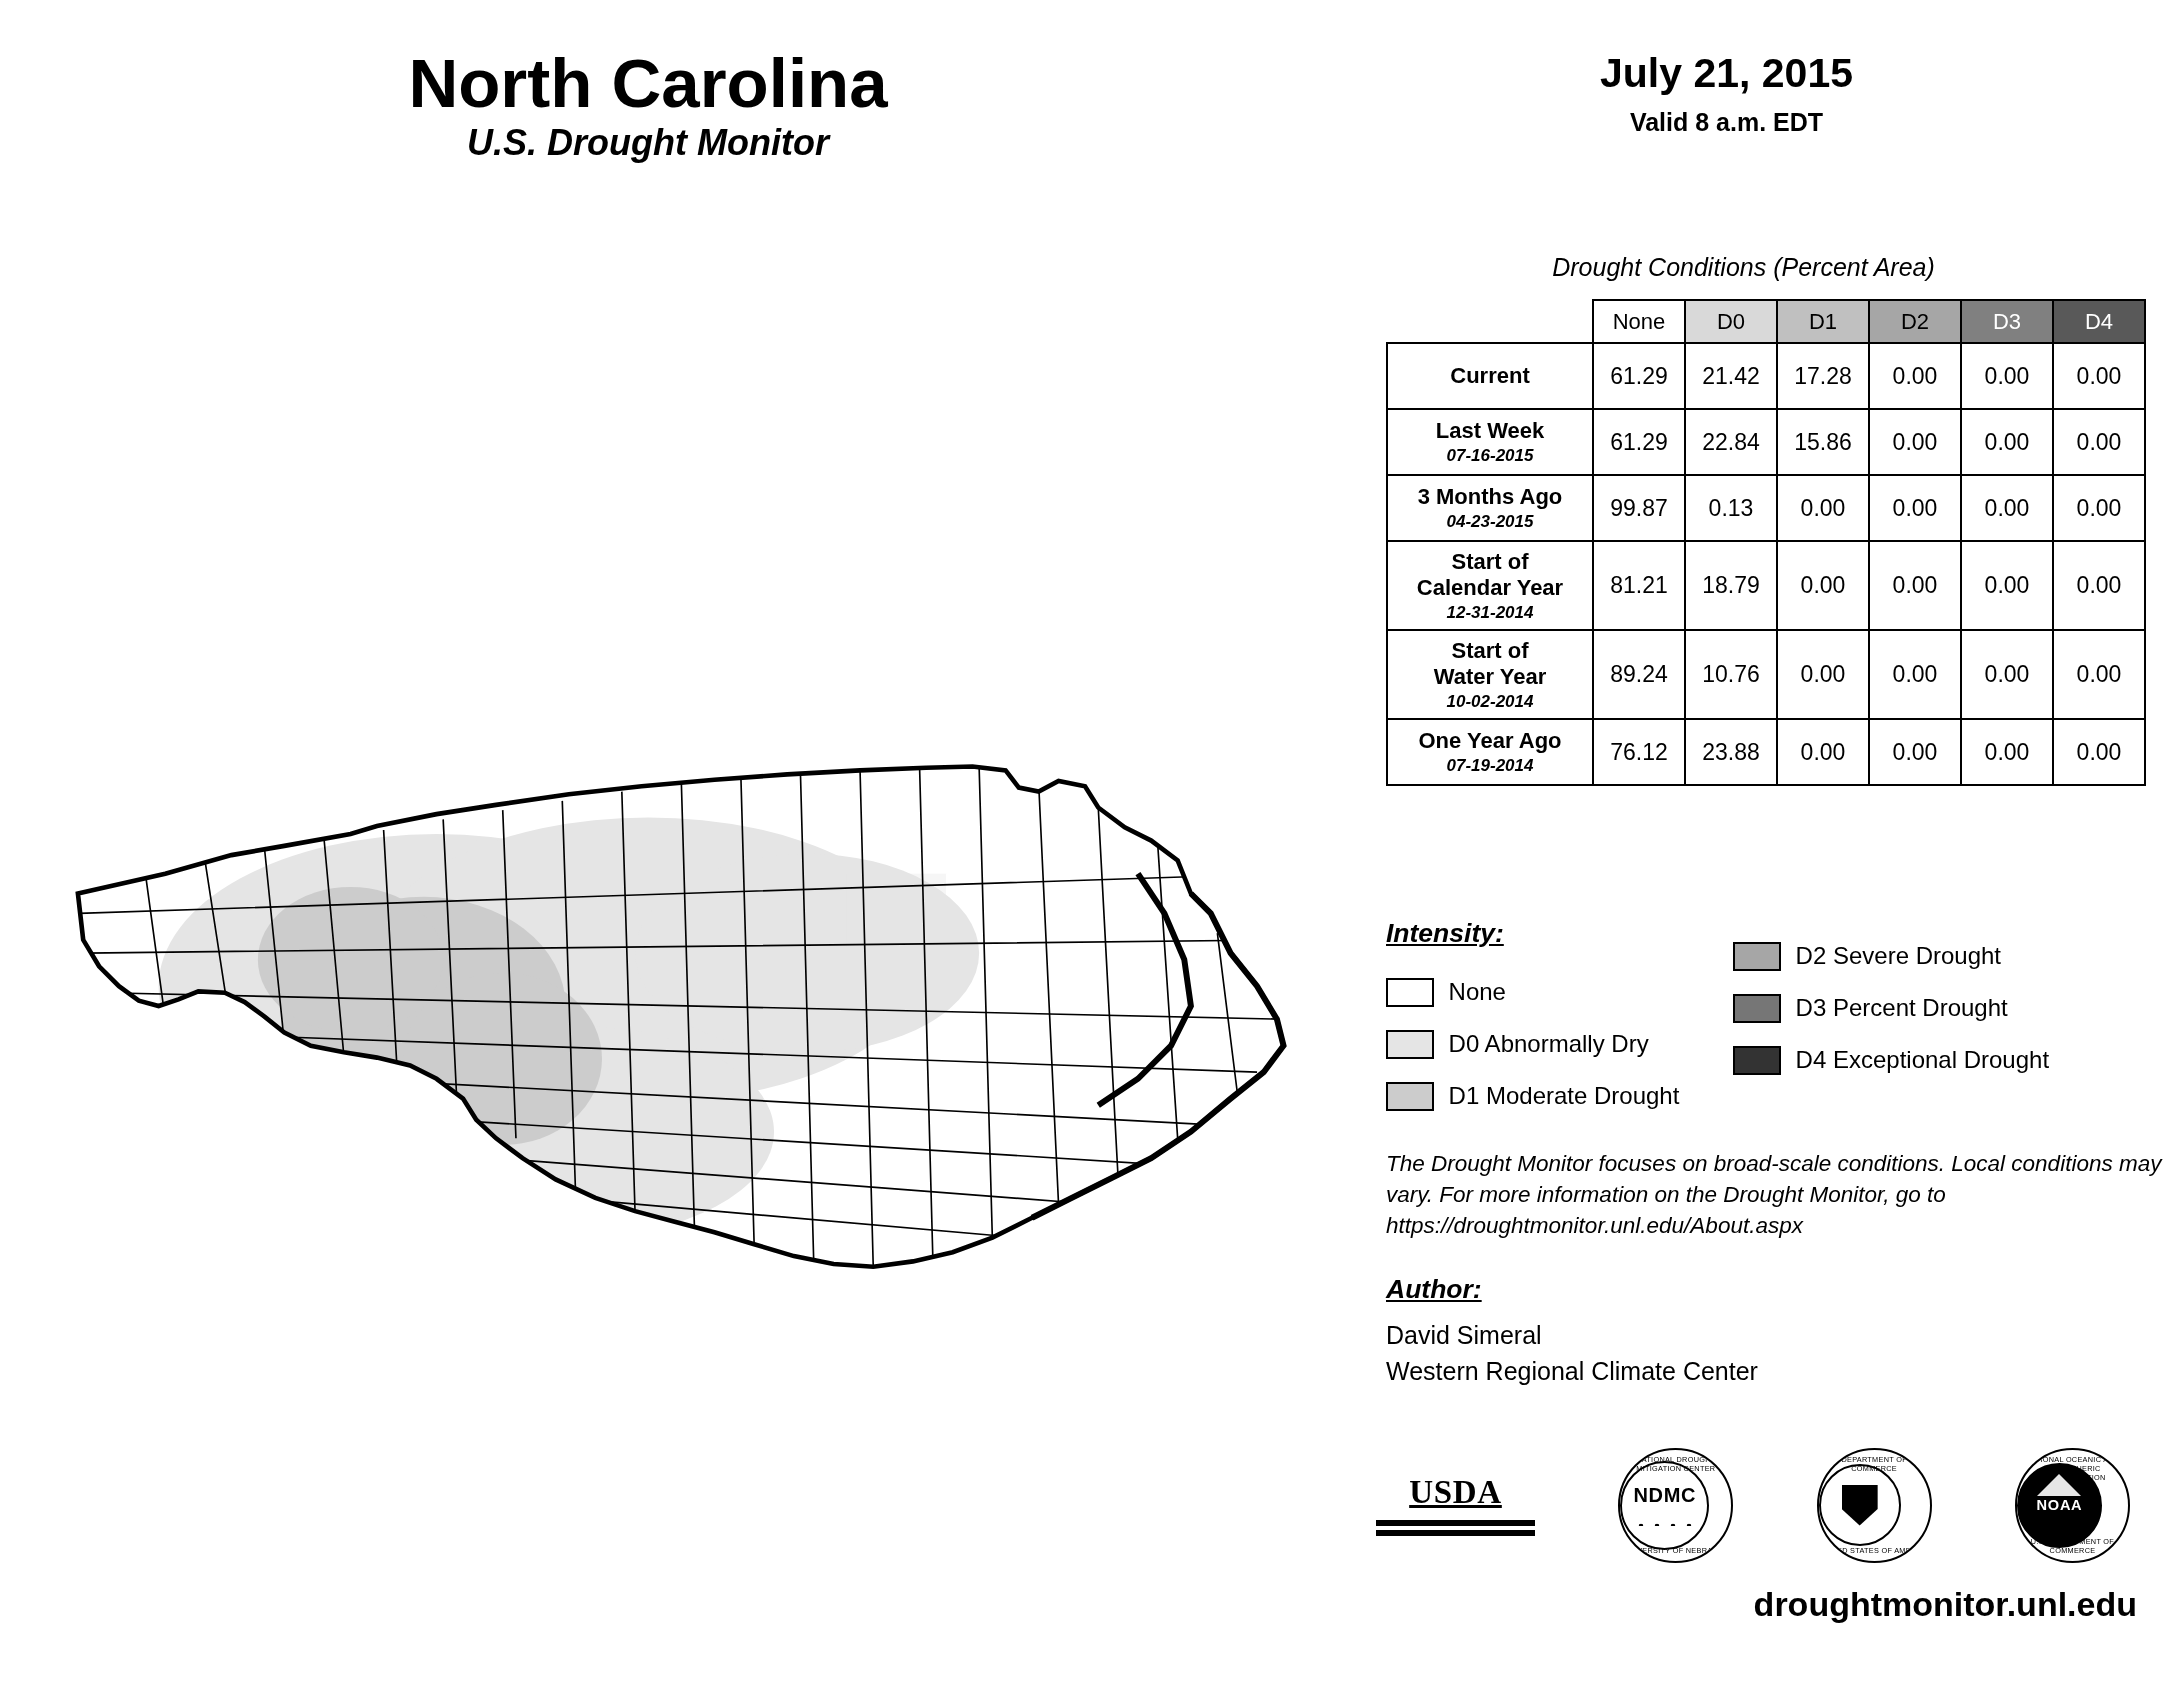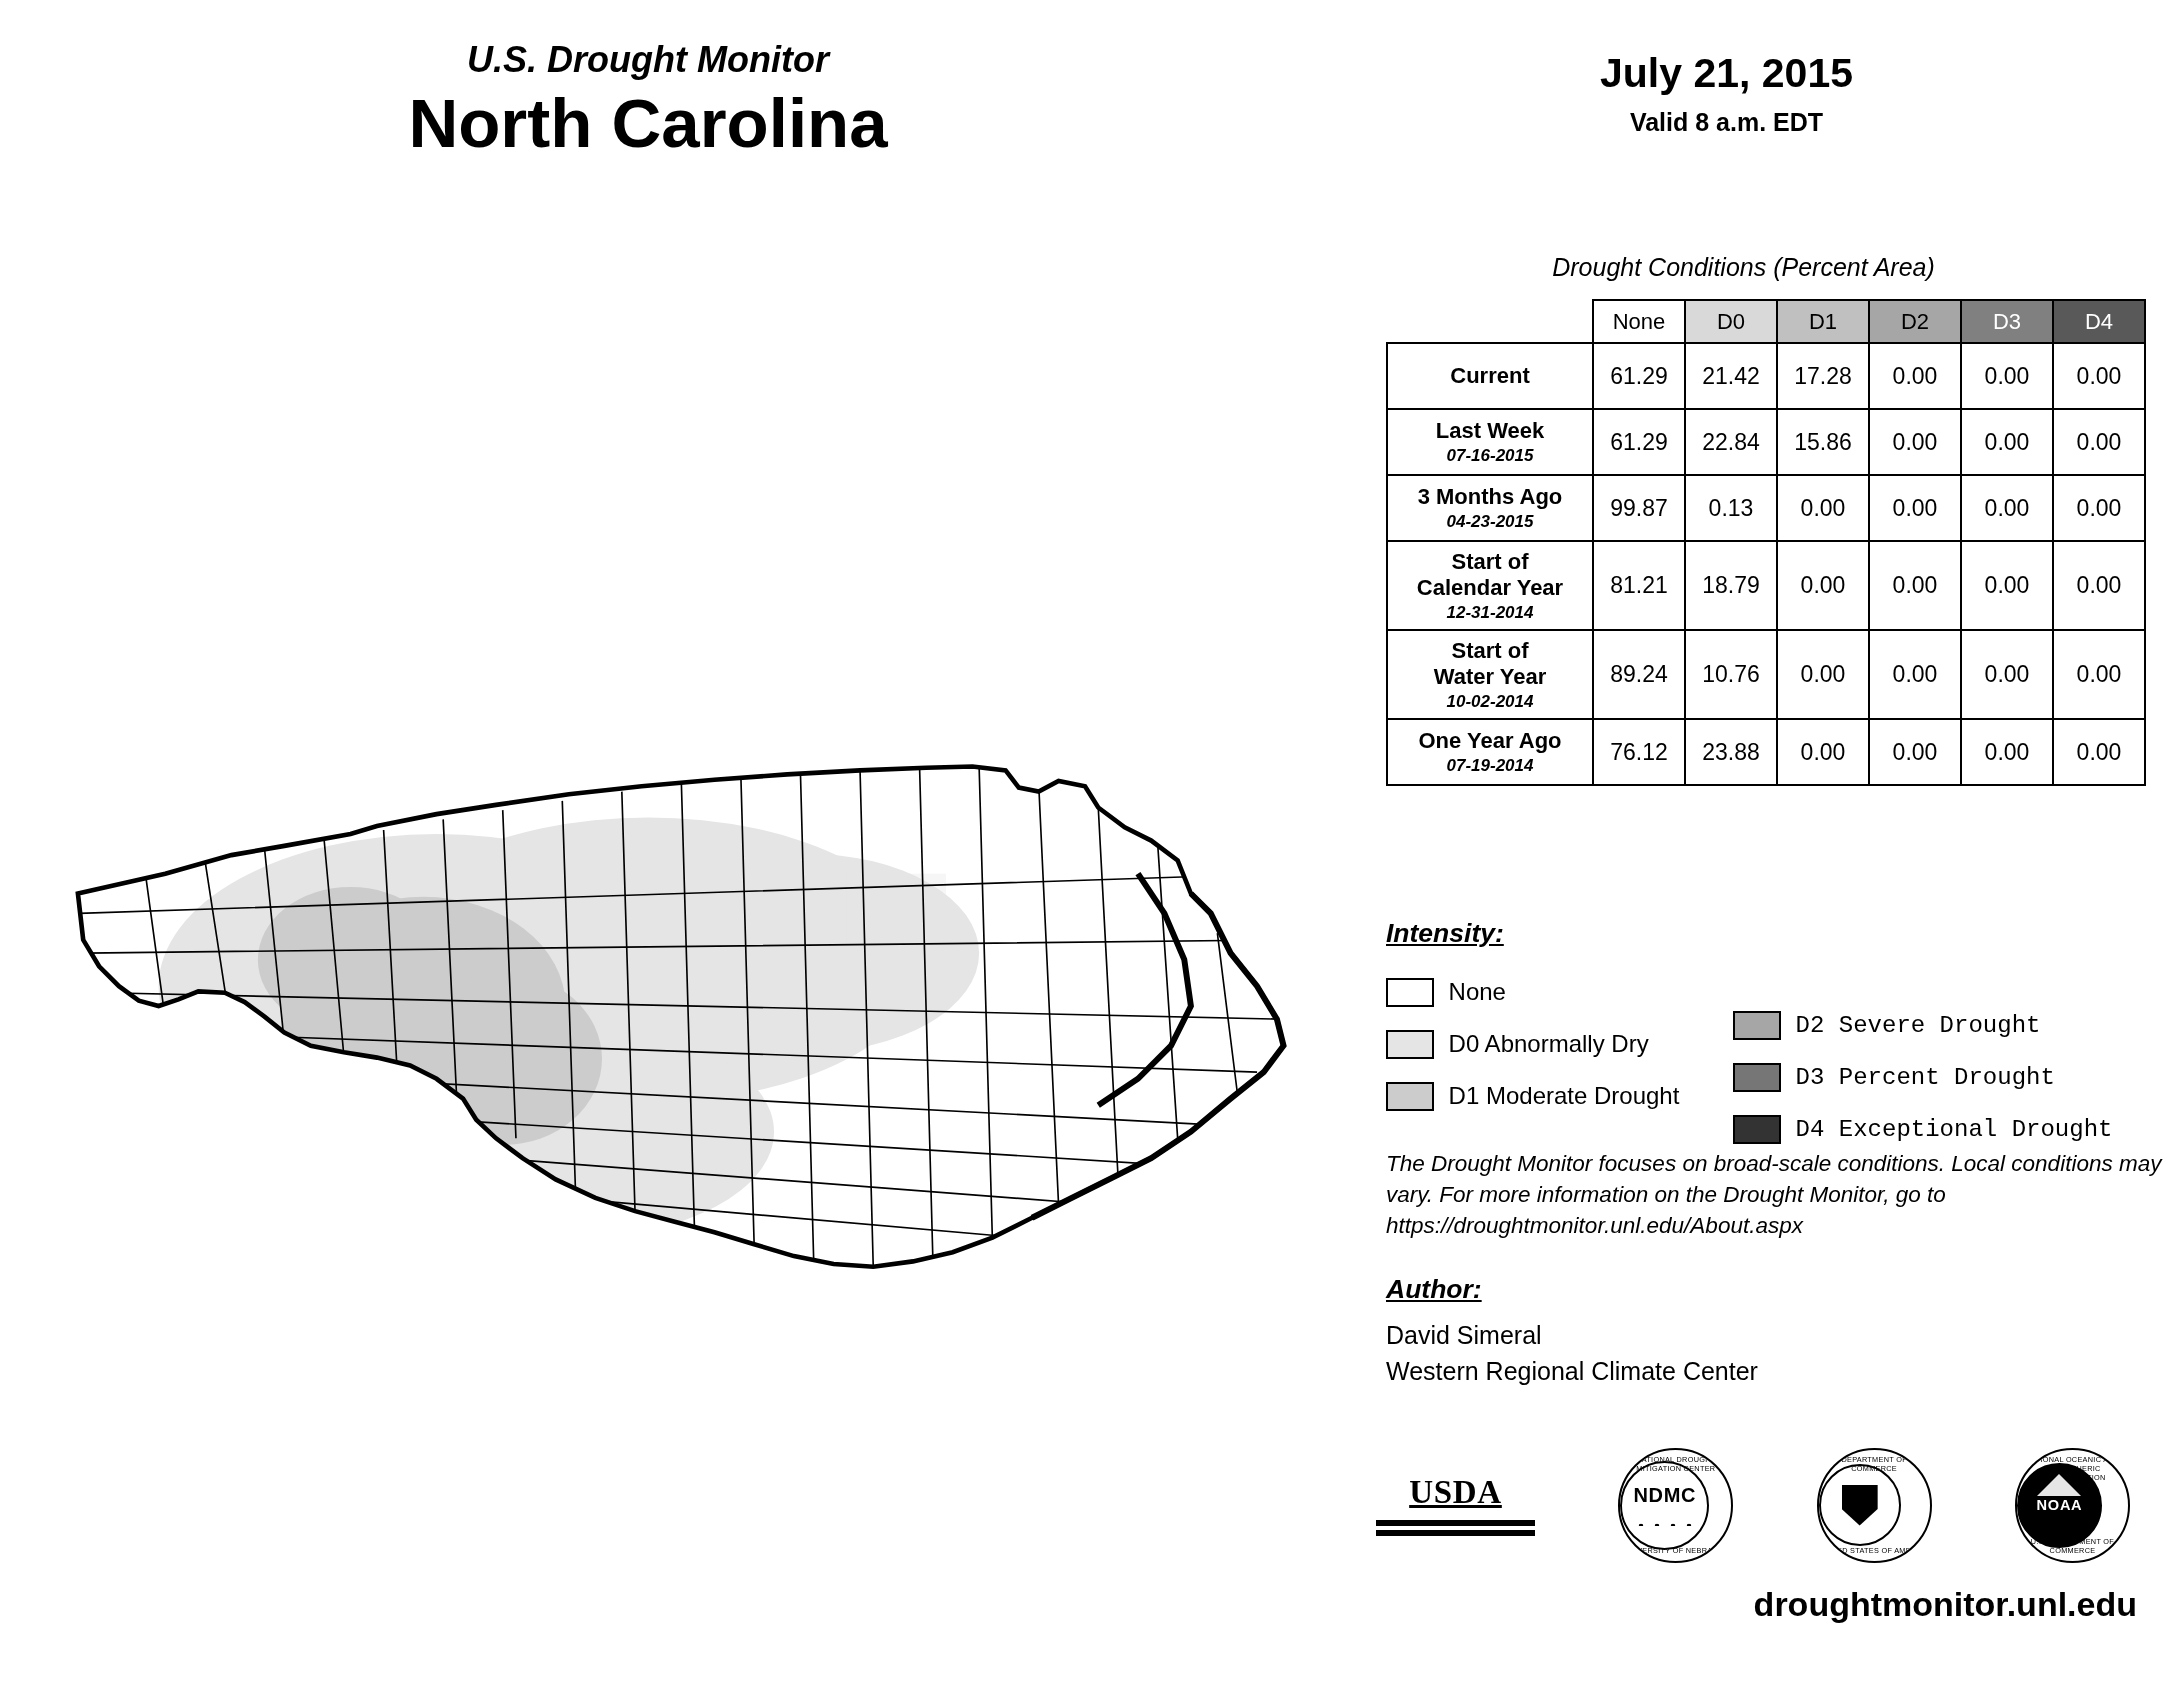--- a/index.html
+++ b/index.html
@@ -123,21 +123,21 @@
     font-size: 26.5px;
     font-weight: bold;
     font-style: italic;
     text-decoration: underline;
   }
   .legend-col {
     position: absolute;
     font-size: 24px;
   }
   #legend-col-left { left: 1386px; top: 966px; }
-  #legend-col-right { left: 1733px; top: 999px; font-family: Liberation Mono, monospace; }
+  #legend-col-right { left: 1733px; top: 930px; }
   .legend-item {
     display: flex;
     align-items: center;
     height: 52px;
   }
   .swatch {
     width: 48px;
     height: 29px;
     border: 2px solid #000000;
     box-sizing: border-box;
@@ -275,22 +275,22 @@
     top: 675px;
     width: 1244px;
     height: 662px;
   }
   #map-svg { display: block; width: 100%; height: 100%; }
 </style>
 </head>
 <body>
 
 <div id="header-left">
+  <div id="state-title">North Carolina</div>
   <div id="dm-title">U.S. Drought Monitor</div>
-  <div id="state-title">North Carolina</div>
 </div>
 
 <div id="header-right">
   <div id="dm-date">July 21, 2015</div>
   <div id="dm-valid">Valid 8 a.m. EDT</div>
 </div>
 
 <div id="table-caption">Drought Conditions (Percent Area)</div>
 <table id="cond-table">
   <thead>

